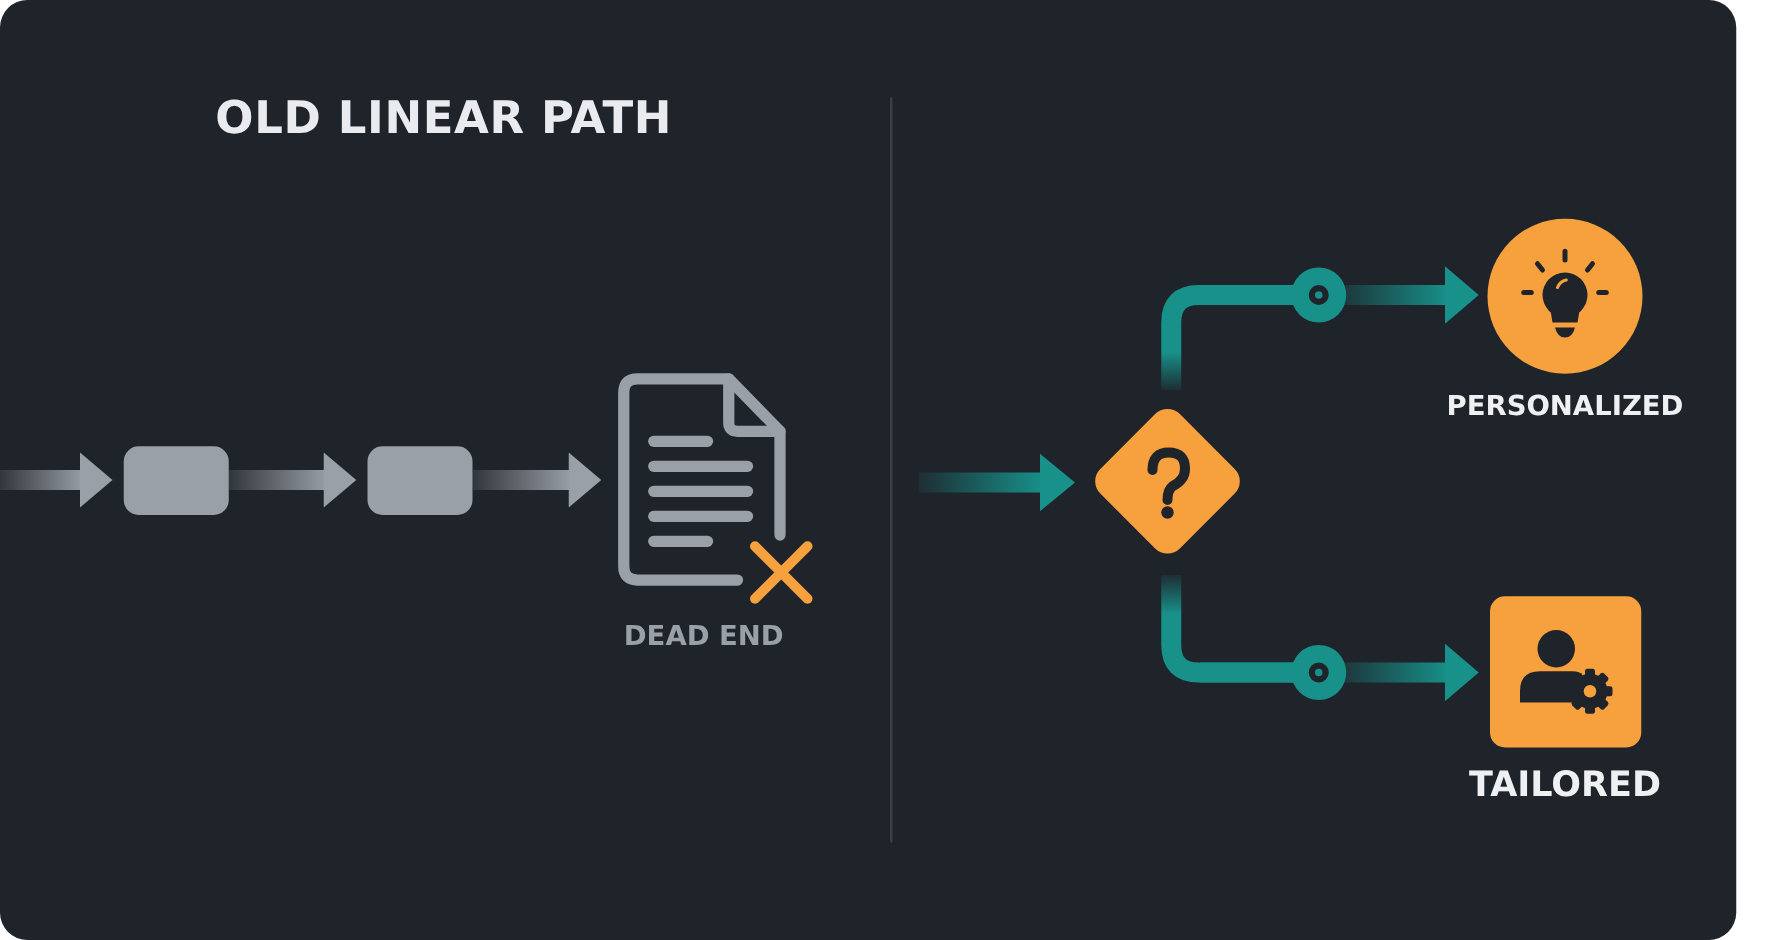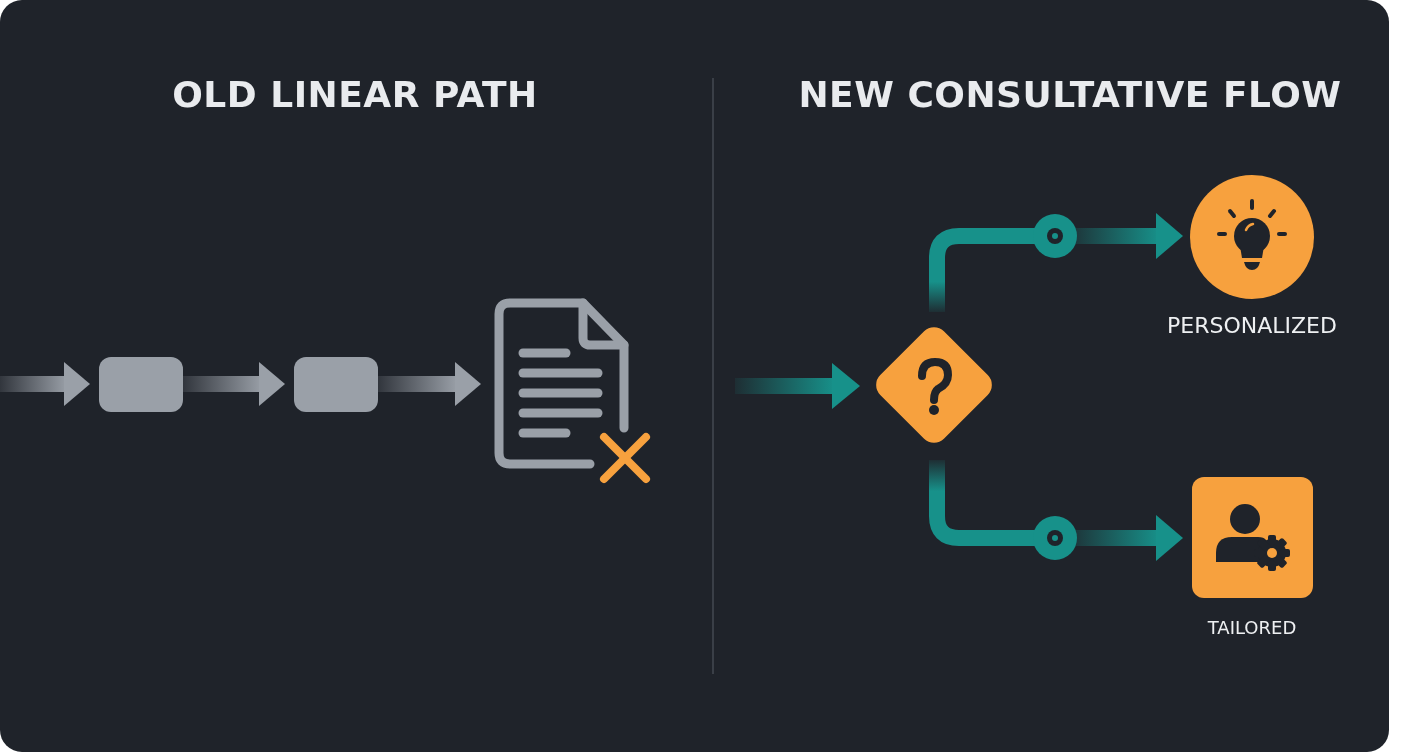--- a/index.html
+++ b/index.html
@@ -8,32 +8,31 @@
     position:absolute; left:0; top:0; width:1389px; height:752px;
     background:#1f232a; border-radius:22px; overflow:hidden;
   }
   .title {
     position:absolute; top:72px; height:46px; line-height:46px;
     font-family:"DejaVu Sans", sans-serif; font-weight:bold;
     font-size:36px; color:#e9ebee; letter-spacing:0.5px; text-align:center;
   }
   .divider { position:absolute; left:712px; top:78px; width:2px; height:596px; background:#3a3f47; }
   .label {
-    position:absolute; font-family:"DejaVu Sans", sans-serif; font-weight:normal;
+    position:absolute; font-family:"DejaVu Sans", sans-serif; font-weight:bold;
     text-align:center; line-height:29px;
   }
   svg { position:absolute; left:0; top:0; }
 </style>
 </head>
 <body>
 
 <div class="card">
 
   <div class="title" style="left:120px;width:470px;">OLD LINEAR PATH</div>
-  <div class="title" style="left:780px;width:580px;">NEW CONSULTATIVE FLOW</div>
 
   <div class="divider"></div>
 
   <svg width="1424" height="752" viewBox="0 0 1424 752">
     <defs>
       <linearGradient id="gfade" x1="0" x2="1" y1="0" y2="0">
         <stop offset="0" stop-color="#9aa0a8" stop-opacity="0.15"></stop>
         <stop offset="1" stop-color="#9aa0a8" stop-opacity="1"></stop>
       </linearGradient>
       <linearGradient id="tfade" x1="0" x2="1" y1="0" y2="0">
@@ -138,22 +137,23 @@
           <rect x="1268" y="535" width="8" height="36" rx="2"></rect>
           <rect x="1254" y="549" width="36" height="8" rx="2"></rect>
           <rect x="1268" y="535" width="8" height="36" rx="2" transform="rotate(45 1272 553)"></rect>
           <rect x="1268" y="535" width="8" height="36" rx="2" transform="rotate(-45 1272 553)"></rect>
         </g>
         <circle cx="1272" cy="553" r="5" fill="#f7a13e"></circle>
       </g>
     </g>
   </svg>
 
+  <div class="label" style="left:470px;width:186px;top:495px;font-size:22px;color:#9aa0a8;">DEAD END</div>
 
   <div class="label" style="left:1140px;width:224px;top:311px;font-size:22px;color:#eef0f2;">
     <div>PERSONALIZED</div>
   </div>
 
-  <div class="label" style="left:1120px;width:264px;top:613px;font-size:18px;color:#eef0f2;">
+  <div class="label" style="left:1120px;width:264px;top:613px;font-size:28px;color:#eef0f2;">
     <div>TAILORED</div>
   </div>
 
 </div>
 
 </body></html>

